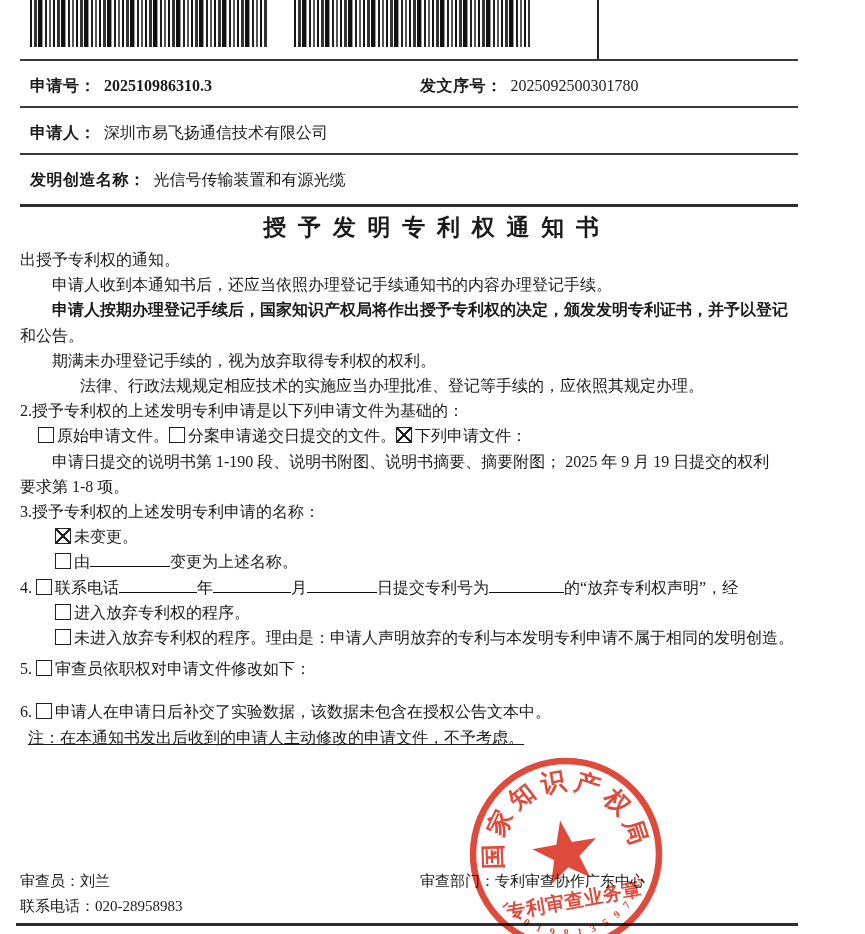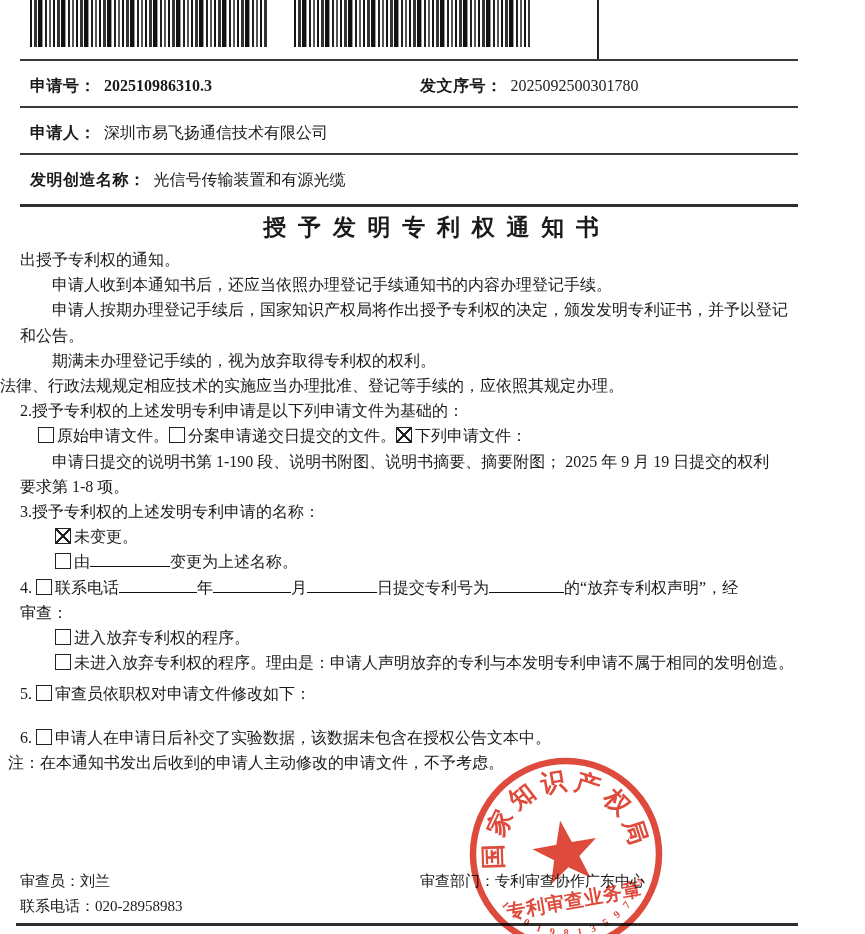--- a/index.html
+++ b/index.html
@@ -54,38 +54,37 @@
   </div>
   <div class="field" style="left:30px;top:170px;">
     <span class="lab">发明创造名称：</span><span class="val">光信号传输装置和有源光缆</span>
   </div>
 
   <div class="title">授 予 发 明 专 利 权 通 知 书</div>
 
   <div class="notice-body">
       <div class="line" style="padding-left: 20px;"><span>出授予专利权的通知。</span></div>
       <div class="line" style="padding-left: 52px;"><span>申请人收到本通知书后，还应当依照办理登记手续通知书的内容办理登记手续。</span></div>
-      <div class="line" style="padding-left: 52px;"><span>申请人按期办理登记手续后，国家知识产权局将作出授予专利权的决定，颁发发明专利证书，并予以登记</span></div>
+      <div class="line" style="padding-left: 52px; font-weight: bold;"><span>申请人按期办理登记手续后，国家知识产权局将作出授予专利权的决定，颁发发明专利证书，并予以登记</span></div>
       <div class="line" style="padding-left: 20px;"><span>和公告。</span></div>
       <div class="line" style="padding-left: 52px;"><span>期满未办理登记手续的，视为放弃取得专利权的权利。</span></div>
-      <div class="line" style=""><span>法律、行政法规规定相应技术的实施应当办理批准、登记等手续的，应依照其规定办理。</span></div>
+      <div class="line" style="padding-left: 52px; margin-left: 28px;"><span>法律、行政法规规定相应技术的实施应当办理批准、登记等手续的，应依照其规定办理。</span></div>
       <div class="line" style="padding-left: 20px;"><span>2.授予专利权的上述发明专利申请是以下列申请文件为基础的：</span></div>
       <div class="line" style="padding-left: 38px;"><span class="cb"></span><span>原始申请文件。</span><span class="cb"></span><span>分案申请递交日提交的文件。</span><span class="cb checked"></span><span>下列申请文件：</span></div>
       <div class="line" style="padding-left: 52px;"><span>申请日提交的说明书第 1-190 段、说明书附图、说明书摘要、摘要附图； 2025 年 9 月 19 日提交的权利</span></div>
       <div class="line" style="padding-left: 20px;"><span>要求第 1-8 项。</span></div>
       <div class="line" style="padding-left: 20px;"><span>3.授予专利权的上述发明专利申请的名称：</span></div>
       <div class="line" style="padding-left: 55px;"><span class="cb checked"></span><span>未变更。</span></div>
       <div class="line" style="padding-left: 55px;"><span class="cb"></span><span>由</span><span class="blank" style="width: 80px;"></span><span>变更为上述名称。</span></div>
       <div class="line" style="padding-left: 20px;"><span>4. </span><span class="cb"></span><span>联系电话</span><span class="blank" style="width: 78px;"></span><span>年</span><span class="blank" style="width: 78px;"></span><span>月</span><span class="blank" style="width: 70px;"></span><span>日提交专利号为</span><span class="blank" style="width: 75px;"></span><span>的“放弃专利权声明”，经</span></div>
-      <div class="line" style="padding-left: 20px;"><span>审查：</span></div>
       <div class="line" style="padding-left: 55px;"><span class="cb"></span><span>进入放弃专利权的程序。</span></div>
       <div class="line" style="padding-left: 55px;"><span class="cb"></span><span>未进入放弃专利权的程序。理由是：申请人声明放弃的专利与本发明专利申请不属于相同的发明创造。</span></div>
       <div class="line" style="padding-left: 20px; margin-top: 6px;"><span>5. </span><span class="cb"></span><span>审查员依职权对申请文件修改如下：</span></div>
       <div class="line" style="padding-left: 20px; margin-top: 18px;"><span>6. </span><span class="cb"></span><span>申请人在申请日后补交了实验数据，该数据未包含在授权公告文本中。</span></div>
-      <div class="line" style="padding-left: 8px;"><span>注：在本通知书发出后收到的申请人主动修改的申请文件，不予考虑。</span></div>
+      <div class="line" style="padding-left: 28px; text-decoration: underline;"><span>注：在本通知书发出后收到的申请人主动修改的申请文件，不予考虑。</span></div>
     </div>
 
   <div class="footer-field" style="left:20px;top:872px;">
     <span>审查员：</span><span>刘兰</span>
   </div>
   <div class="footer-field" style="left:20px;top:897px;">
     <span>联系电话：</span><span>020-28958983</span>
   </div>
   <div class="footer-field" style="left:420px;top:872px;">
     <span>审查部门：</span><span>专利审查协作广东中心</span>

